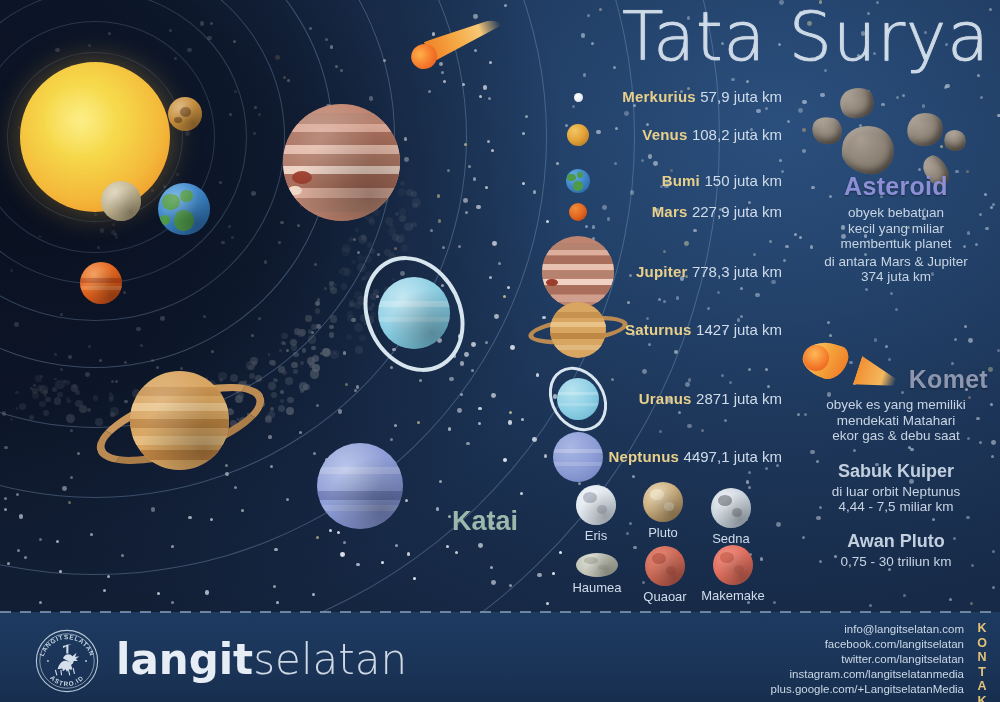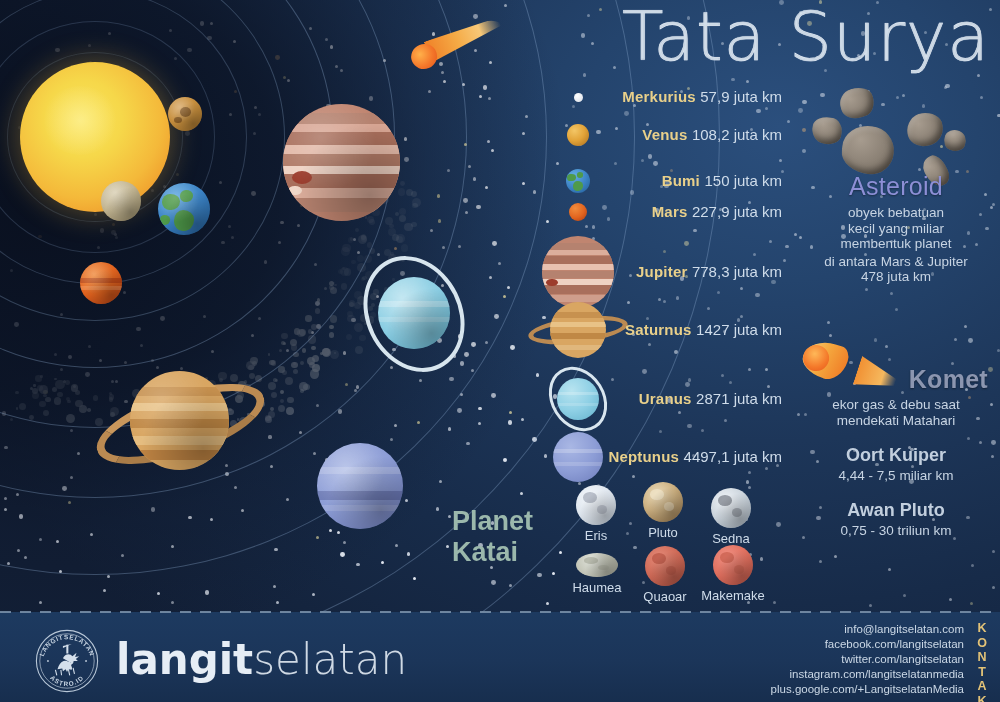--- a/index.html
+++ b/index.html
@@ -113,21 +113,21 @@
   }
 
   
   .colpl{ position:absolute; border-radius:50%; overflow:hidden; }
   .row{ position:absolute; white-space:nowrap; text-align:right; }
   .pname{ font-weight:bold; font-size:15px; color:#e9d08a; letter-spacing:.2px; }
   .pdist{ font-size:15px; color:#cfdcea; }
 
   
   .rcol{ position:absolute; width:200px; text-align:center; left:796px; }
-  .h-ast{ font-size:25px; font-weight:normal; color:#8d8fd6; letter-spacing:.3px;
+  .h-ast{ font-size:25px; font-weight:bold; color:#8d8fd6; letter-spacing:.3px;
           text-shadow:0 1px 2px rgba(0,0,0,.4); }
   .h-kom{ font-size:25px; font-weight:bold; color:#8c96b0; letter-spacing:.3px;
           text-shadow:0 1px 2px rgba(0,0,0,.4); }
   .sub{ font-size:13.5px; color:#c7d4e3; line-height:15.5px; }
   .h2{ font-size:18px; font-weight:bold; color:#c2cfde; }
   .h2s{ font-size:13.5px; color:#c7d4e3; line-height:15.5px; }
 
   
   #title{
     position:absolute; left:560px; top:-2px; width:430px; height:78px;
@@ -1087,21 +1087,20 @@
       <div class="row" style="left:0;top:390px;width:782px"><span class="pname">Uranus</span> <span class="pdist">2871 juta km</span></div>
       <div class="colpl" style="left:553px;top:432px;width:50px;height:50px;background:radial-gradient(circle at 35% 30%,#a9b7e4 0%,#8d9dd6 52%,#6d7cbb 100%)">
         <div class="band" style="top:34%;height:7%;background:rgba(255,255,255,.22)"></div>
         <div class="band" style="top:60%;height:7%;background:rgba(255,255,255,.16)"></div>
         <div class="sh"></div>
       </div>
       <div class="row" style="left:0;top:448px;width:782px"><span class="pname">Neptunus</span> <span class="pdist">4497,1 juta km</span></div>
     </div>
 
   <div id="katai">
-    <div>Planet</div>
     <div>Katai</div>
   </div>
   <div id="dwarf-grid">
       <div class="dw" style="left:564px;top:485px">
         <div class="dwball" style="width:40px;height:40px;background:radial-gradient(circle at 36% 30%,#f3f7fb 0%,#dfe6ee 50%,#b9c4d0 100%);border-radius:50%">
           <div style="position:absolute;left:18%;top:18%;width:34%;height:26%;border-radius:50%;background:#a7adbb;opacity:.75"></div>
           <div style="position:absolute;left:52%;top:50%;width:26%;height:22%;border-radius:50%;background:#a7adbb;opacity:.55"></div>
           <div style="position:absolute;inset:0;border-radius:50%;background:radial-gradient(circle at 72% 76%,rgba(0,0,0,.28),rgba(0,0,0,0) 60%)"></div>
         </div>
         <div class="dwlab">Eris</div>
@@ -1159,43 +1158,45 @@
 
   <div class="rcol" style="top:172px">
     <div class="h-ast">Asteroid</div>
     <div class="sub" style="margin-top:4px">
       <div>obyek bebatuan</div>
       <div>kecil yang miliar</div>
       <div>membentuk planet</div>
     </div>
     <div class="h2s" style="margin-top:2px">
       <div>di antara Mars &amp; Jupiter</div>
-      <div>478 juta km</div>
+      <div>374 juta km</div>
     </div>
   </div>
 
   <div id="comet2" style="position:absolute;left:802px;top:344px;width:96px;height:46px;transform:rotate(18deg)">
     <div style="position:absolute;left:56px;top:6px;width:40px;height:34px;
          background:linear-gradient(90deg,rgba(246,198,112,0) 0%,#f5b85e 35%,#f19133 100%);
          clip-path:polygon(100% 8%,0 42%,0 62%,100% 96%);transform:scaleX(-1)"></div>
     <div style="position:absolute;left:0px;top:6px;width:44px;height:36px;
          background:linear-gradient(100deg,#f9cf7e 0%,#f5a93f 45%,#ef7a25 100%);
          border-radius:62% 22% 40% 58% / 58% 34% 66% 42%"></div>
     <div style="position:absolute;left:0px;top:12px;width:26px;height:26px;border-radius:50%;
          background:radial-gradient(circle at 40% 36%,#ffb858 0%,#f4792a 58%,#e4551b 100%)"></div>
   </div>
 
   <div class="rcol" style="top:365px">
     <div class="h-kom" style="text-align:right;padding-right:8px">Komet</div>
     <div class="sub" style="margin-top:3px">
+      <div>obyek es yang memiliki</div>
+      <div>mendekati Matahari</div>
       <div>ekor gas &amp; debu saat</div>
-      <div>mendekati Matahari</div>
     </div>
-    <div class="h2" style="margin-top:17px">Oort Kuiper</div>
+    <div class="h2" style="margin-top:17px">Sabuk Kuiper</div>
     <div class="h2s" style="margin-top:2px">
+      <div>di luar orbit Neptunus</div>
       <div>4,44 - 7,5 miliar km</div>
     </div>
     <div class="h2" style="margin-top:16px">Awan Pluto</div>
     <div class="h2s" style="margin-top:2px">
       <div>0,75 - 30 triliun km</div>
     </div>
   </div>
 
   <div class="footerband"></div>
   <div class="footerdash"></div>

